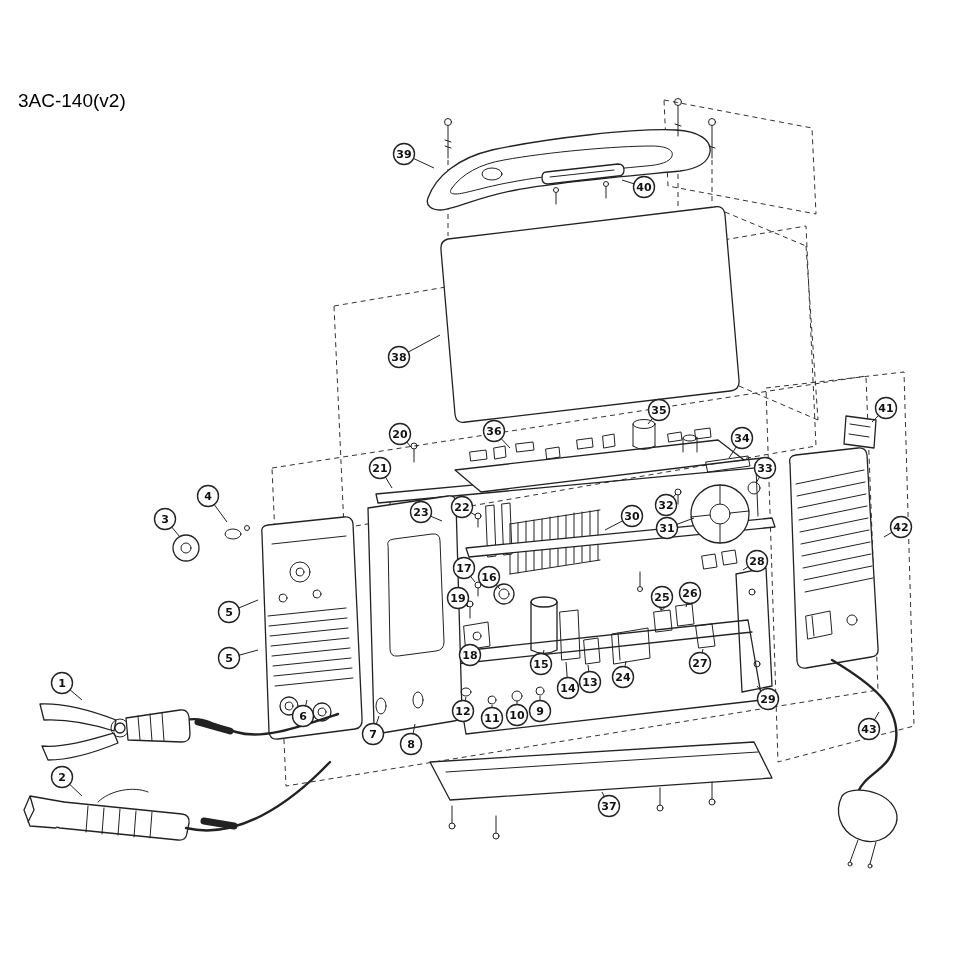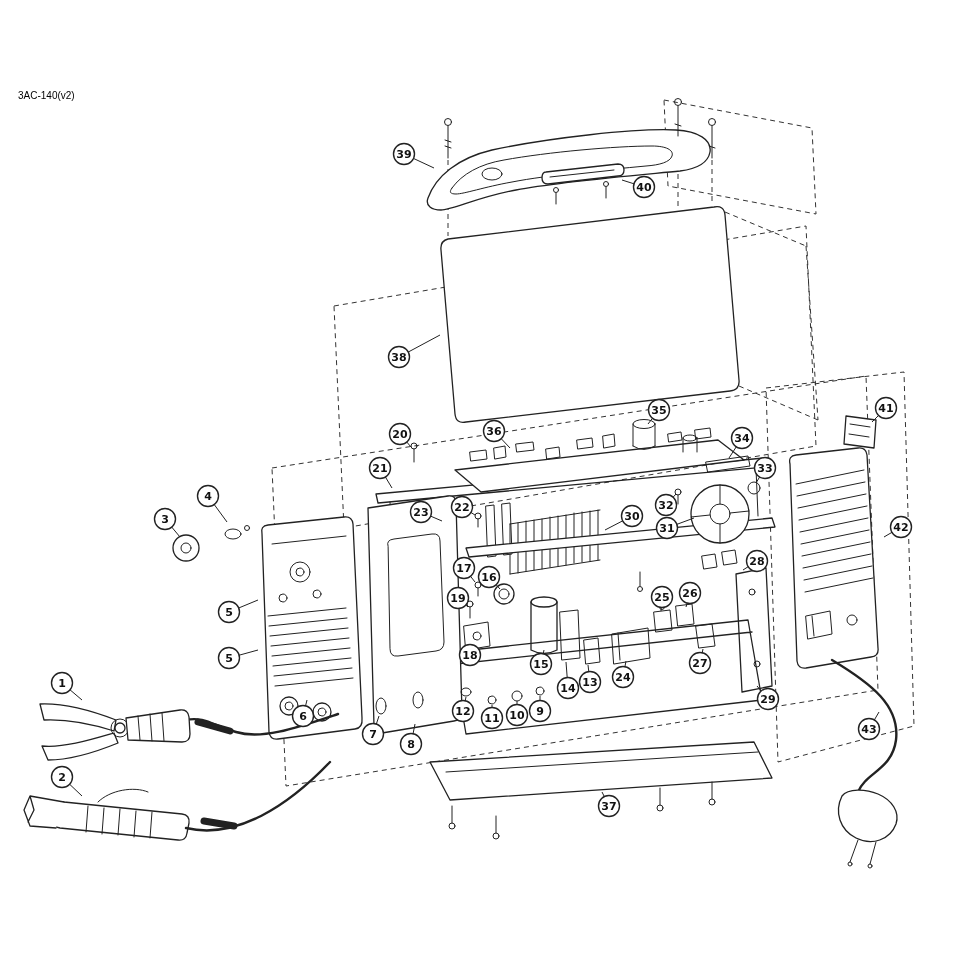--- a/index.html
+++ b/index.html
@@ -1,18 +1,18 @@
 <!DOCTYPE html>
 <html><head>
 <meta charset="utf-8">
 <style>
   html,body{margin:0;padding:0;background:#fff;}
   .stage{position:relative;width:960px;height:960px;background:#fff;overflow:hidden;
          font-family:"Liberation Sans", sans-serif;}
-  .title{position:absolute;left:18px;top:90px;font-size:10px;color:#000;}
+  .title{position:absolute;left:18px;top:90px;font-size:19px;color:#000;}
   svg{position:absolute;left:0;top:0;}
   .part{fill:none;stroke:#222;stroke-width:1.3;stroke-linejoin:round;stroke-linecap:round;}
   .fillw{fill:#fff;}
   .thin{stroke-width:1;}
   .dashed{fill:none;stroke:#333;stroke-width:1;stroke-dasharray:5 4;}
   .cable{fill:none;stroke:#222;stroke-width:2.4;stroke-linecap:round;}
   .lug{fill:none;stroke:#222;stroke-width:7;stroke-linecap:round;}
   .leader{stroke:#222;stroke-width:1;}
   .balloon{fill:#fff;stroke:#222;stroke-width:1.4;}
   .balloon-num{font:600 11px "DejaVu Sans", sans-serif;fill:#111;text-anchor:middle;}

